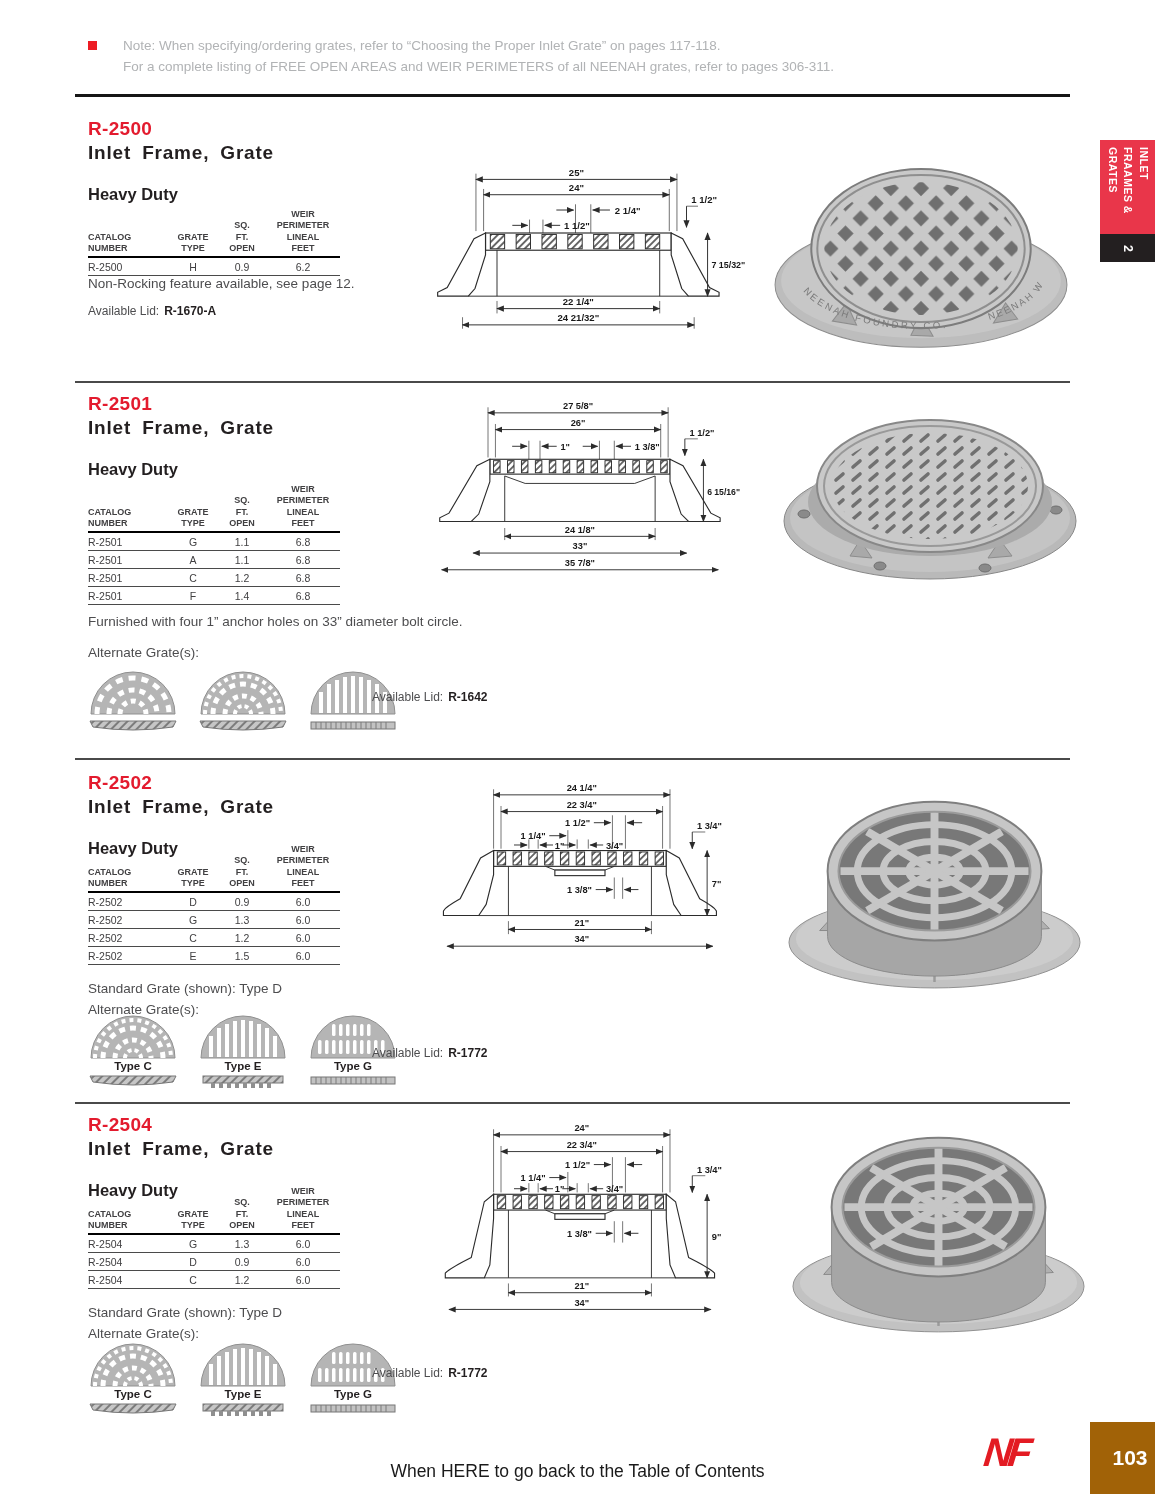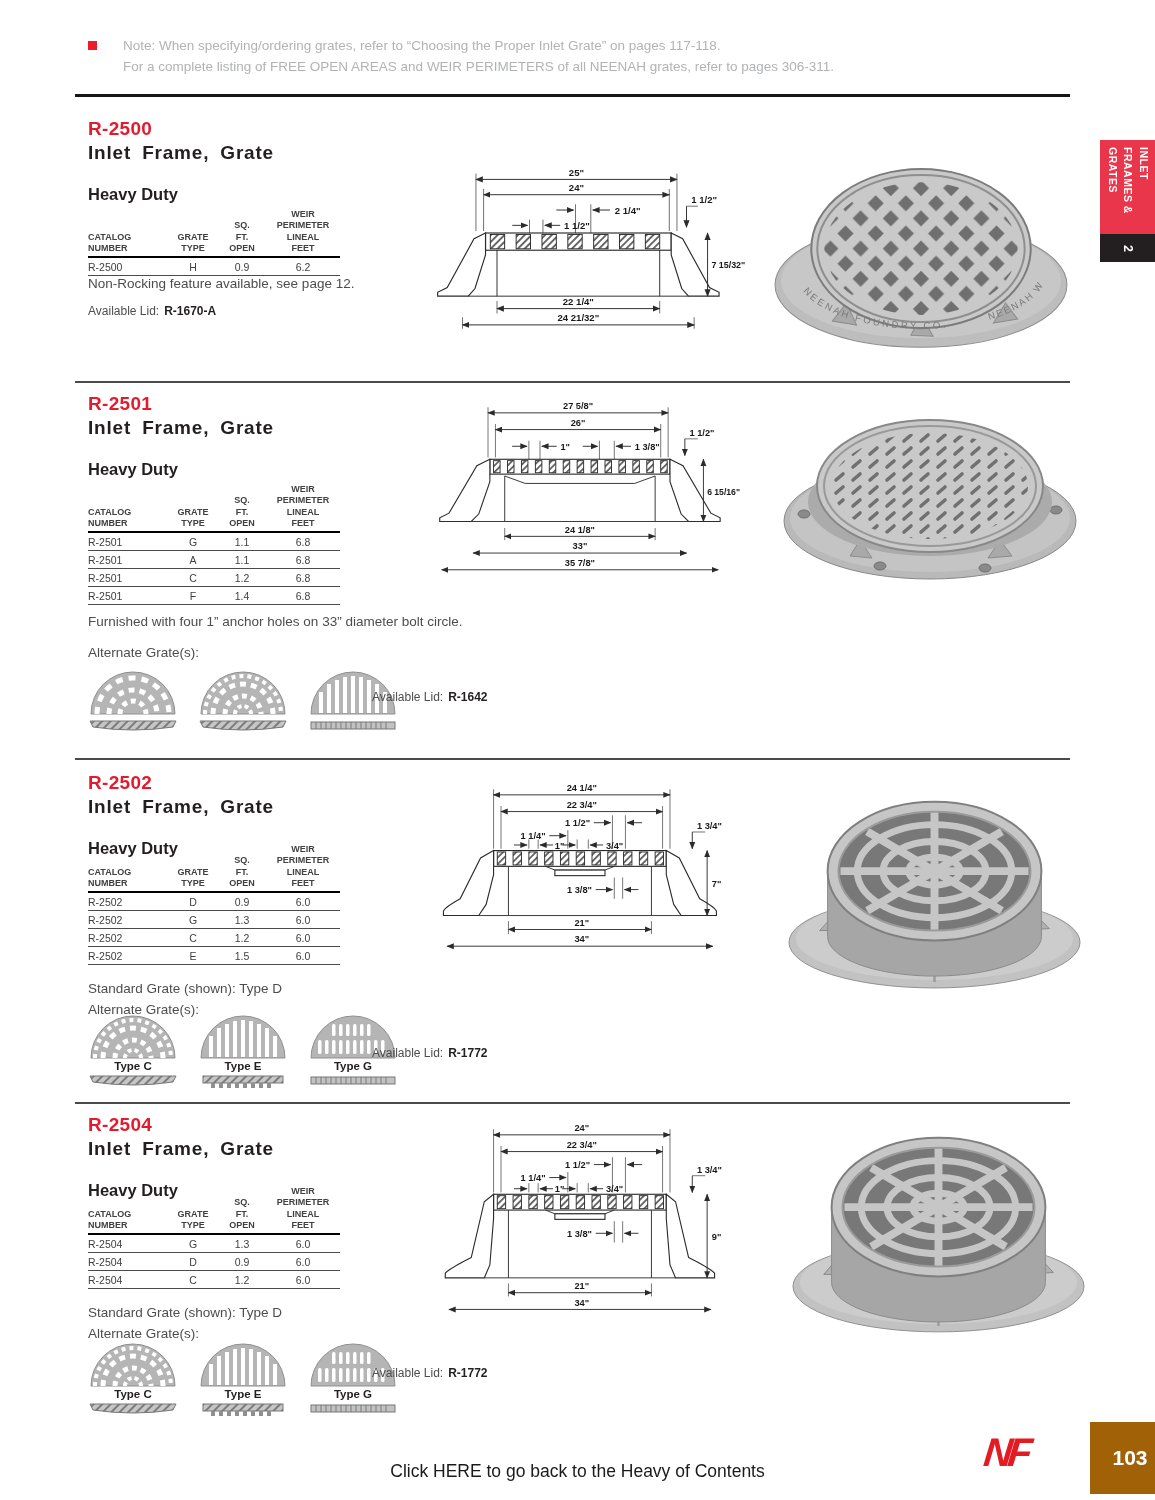--- a/index.html
+++ b/index.html
@@ -755,13 +755,13 @@
   </div>
 </div>
 <div class="abs lid" style="left:372px;top:1366px">
   <span class="lbl">Available Lid:</span><span class="b">R-1772</span>
 </div>
 
 <div class="abs nf-logo">NF</div>
 <div class="abs page-box">
   <span>103</span>
 </div>
-<div class="abs footer-link">Click HERE to go back to the Heavy of Contents</div>
+<div class="abs footer-link">When HERE to go back to the Table of Contents</div>
 
 </body></html>

